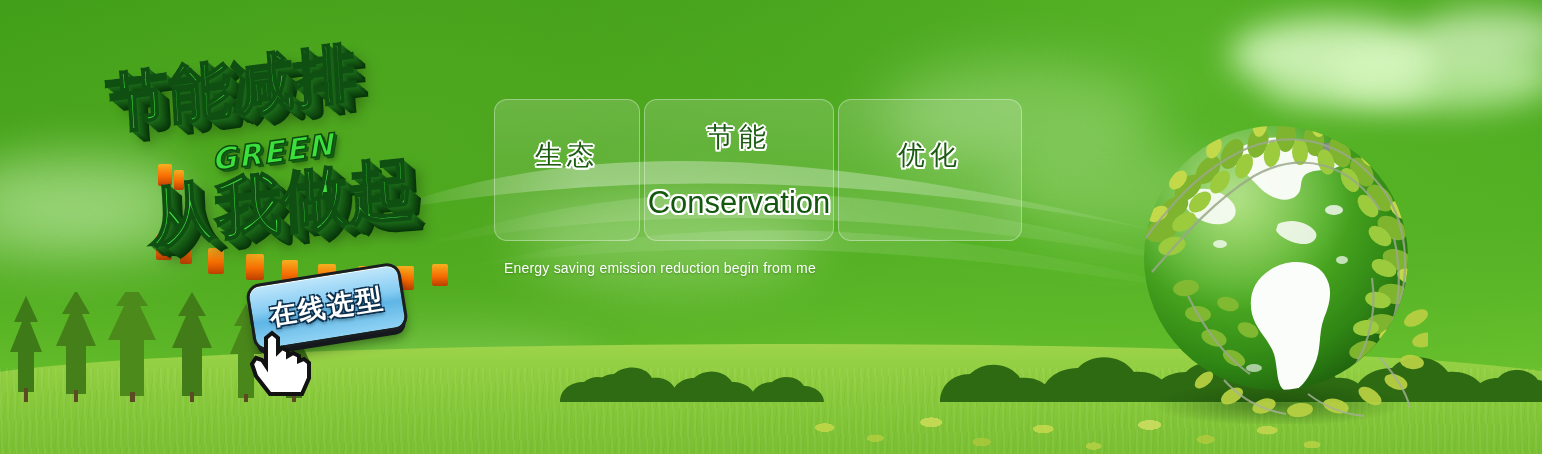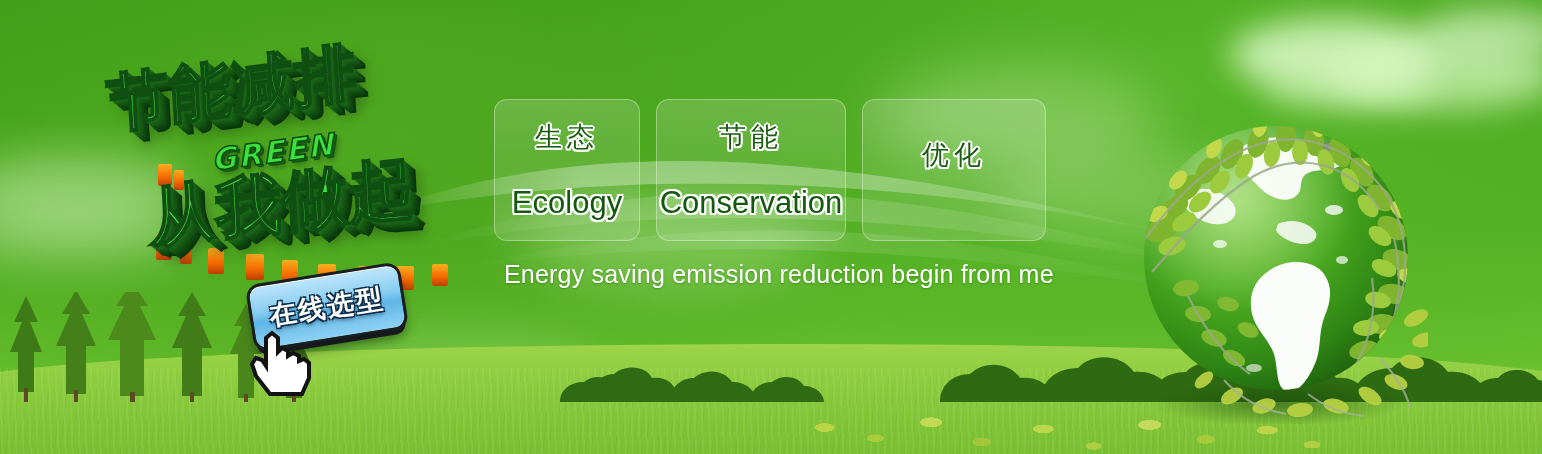--- a/index.html
+++ b/index.html
@@ -112,21 +112,21 @@
   }
   #cta-label{
     display:block;width:100%;text-align:center;line-height:62px;
     font-family:"DejaVu Sans","Liberation Sans",sans-serif;
     font-size:27px;font-weight:700;color:#ffffff;letter-spacing:2px;
     text-shadow:-1.5px -1.5px 0 #0b2f4d,1.5px -1.5px 0 #0b2f4d,-1.5px 1.5px 0 #0b2f4d,1.5px 1.5px 0 #0b2f4d,0 3px 4px rgba(0,0,0,.45);
   }
   #hand-cursor{position:absolute;left:-8px;top:44px;width:74px;height:76px;pointer-events:none;}
 
   
-  #features{position:absolute;left:494px;top:99px;display:flex;gap:16px;}
+  #features{position:absolute;left:494px;top:99px;display:flex;gap:4px;}
   .card{
     width:146px;height:142px;border-radius:13px;
     background:linear-gradient(180deg,rgba(255,255,255,.17) 0%,rgba(255,255,255,.10) 48%,rgba(255,255,255,.15) 100%);
     border:1px solid rgba(255,255,255,.34);
     display:flex;flex-direction:column;align-items:center;justify-content:center;
     cursor:pointer;
   }
   .card.wide{width:190px;}
   .card.wide2{width:184px;}
   .card-cn{
@@ -138,21 +138,21 @@
   }
   .card-en{
     font-family:"Liberation Sans","DejaVu Sans",sans-serif;
     font-size:31px;font-weight:400;color:#14570f;white-space:nowrap;
     text-shadow:-1.6px -1.6px 0 #fff,1.6px -1.6px 0 #fff,-1.6px 1.6px 0 #fff,1.6px 1.6px 0 #fff,
                 -2.2px 0 0 #fff,2.2px 0 0 #fff,0 -2.2px 0 #fff,0 2.2px 0 #fff;
   }
   #tagline{
     position:absolute;left:504px;top:260px;
     font-family:"Liberation Sans","DejaVu Sans",sans-serif;
-    font-size:25px;color:#ffffff;letter-spacing:.2px;white-space:nowrap;
+    font-size:14px;color:#ffffff;letter-spacing:.2px;white-space:nowrap;
     text-shadow:0 1px 2px rgba(40,90,10,.45);
   }
 
   
   #globe{position:absolute;left:1128px;top:118px;width:300px;height:306px;}
 </style>
 </head>
 <body>
 
 <div id="banner">
@@ -254,21 +254,20 @@
       <span id="cta-label">在线选型</span>
     </button>
     <svg id="hand-cursor" viewBox="0 0 74 76">
       <path d="M26 74 L12 56 L8 44 L12 38 L18 40 L22 46 L22 18 L28 13 L34 18 L34 32 L38 28 L44 31 L44 36 L49 33 L55 36 L55 41 L60 39 L65 43 L65 58 L58 74 Z" fill="#ffffff" stroke="#121212" stroke-width="4" stroke-linejoin="miter"></path>
     </svg>
   </div>
 
   <div id="features">
     <div class="card">
       <span class="card-cn">生态</span>
-      <span class="card-en">Ecology</span>
     </div>
     <div class="card wide">
       <span class="card-cn">节能</span>
       <span class="card-en">Conservation</span>
     </div>
     <div class="card wide2">
       <span class="card-cn">优化</span>
     </div>
   </div>
 

